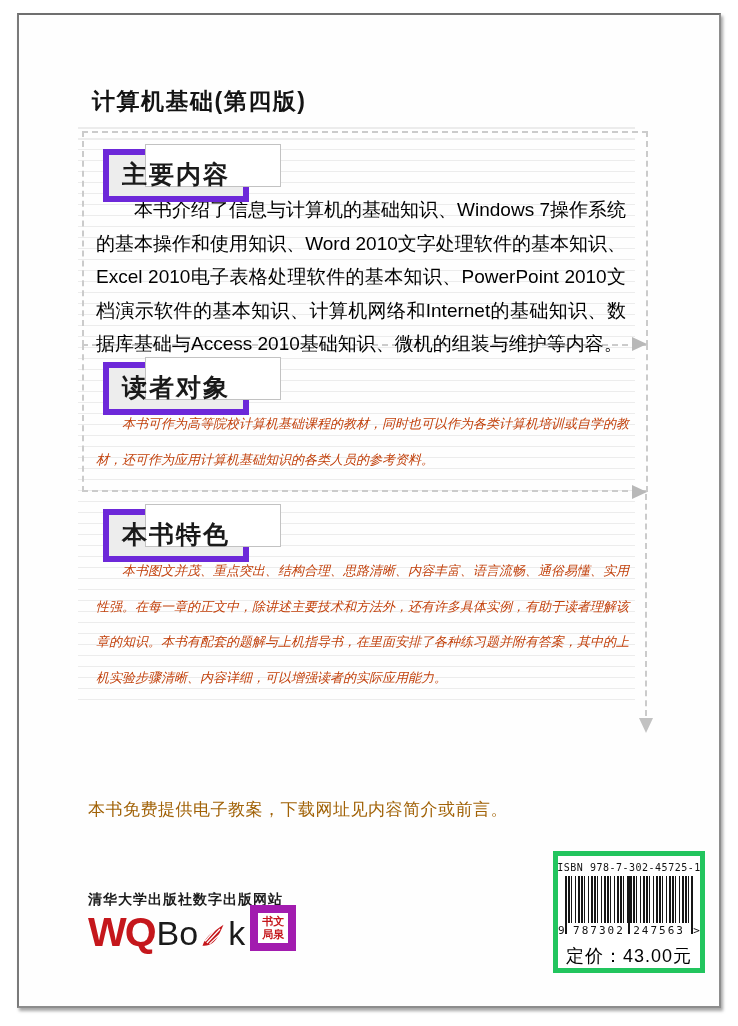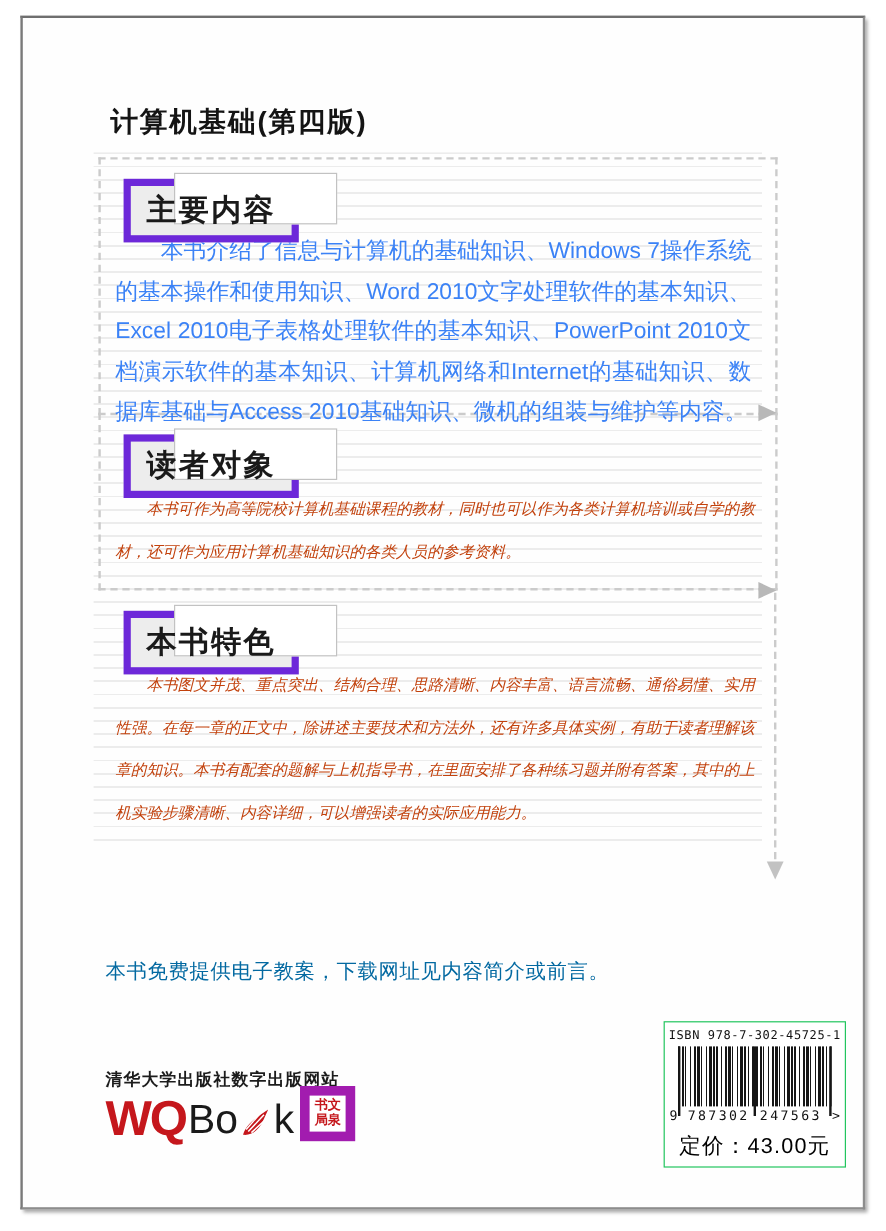--- a/index.html
+++ b/index.html
@@ -39,47 +39,47 @@
   }
   .sec-head::before{
     content:"";position:absolute;left:36px;top:-11px;width:100%;height:100%;
     background:#ffffff;border:1px solid #c2c2c2;z-index:-1;
   }
   .h1{left:103px;top:149px;}
   .h2{left:103px;top:362px;}
   .h3{left:103px;top:509px;}
   .para{position:absolute;z-index:2;text-indent:2em;text-align:justify;}
   .para-sans{
-    left:96px;top:193px;width:530px;font-size:19px;line-height:33.5px;color:#3b82f6;
+    left:96px;top:193px;width:530px;font-size:19px;line-height:33.5px;color:#000000;
     font-family:"Liberation Sans",sans-serif;
   }
   .para-kai{
     width:533px;font-size:13px;line-height:35.5px;color:#c2410c;
     font-family:"Liberation Serif",serif;font-style:italic;
   }
   .p2{left:96px;top:406px;}
   .p3{left:96px;top:553px;}
-  .free-note{position:absolute;left:88px;top:798px;font-size:17px;color:#0369a1;z-index:2;letter-spacing:.5px;}
+  .free-note{position:absolute;left:88px;top:798px;font-size:17px;color:#a16207;z-index:2;letter-spacing:.5px;}
   .pub{position:absolute;left:88px;top:891px;z-index:2;}
   .pub-site{font-size:14px;font-weight:bold;color:#1c1c1c;letter-spacing:1px;}
   .logo-row{display:flex;align-items:flex-end;margin-top:2px;height:40px;}
   .logo-wq{font-family:Liberation Sans, sans-serif;font-weight:bold;font-size:41px;line-height:38px;color:#c5171c;letter-spacing:-2px;}
   .logo-bo{font-family:"Liberation Sans",sans-serif;font-size:34px;line-height:36px;color:#1a1a1a;margin-left:2px;}
   .logo-hand{width:28px;height:30px;margin:0 1px;}
   .logo-k{font-family:"Liberation Sans",sans-serif;font-size:34px;line-height:36px;color:#1a1a1a;}
   .seal{
     margin-left:5px;width:30px;height:30px;border:8px solid #a21caf;color:#c5171c;
     font-size:11px;font-weight:bold;line-height:13px;text-align:center;
     display:flex;flex-direction:column;justify-content:center;background:#fff;
   }
   .pub-url{margin-top:3px;margin-left:16px;font-family:"Liberation Serif",serif;
     font-size:15px;letter-spacing:1.5px;color:#222;}
   .barcode-box{
     position:absolute;left:553px;top:851px;width:152px;height:122px;z-index:2;
-    background:#ffffff;border:1px solid #22c55e;
+    background:#ffffff;border:5px solid #22c55e;
     display:flex;flex-direction:column;align-items:center;padding-top:6px;box-sizing:border-box;
   }
   .isbn{font-family:"DejaVu Sans Mono",monospace;font-size:10px;color:#111;letter-spacing:.5px;white-space:nowrap;}
   .bars{
     position:relative;width:128px;height:50px;margin-top:3px;
     background:repeating-linear-gradient(90deg,#161616 0 2px,#fff 2px 3px,#161616 3px 5px,#fff 5px 6px,#161616 6px 7px,#fff 7px 10px,#161616 10px 11px,#fff 11px 13px);
   }
   .guard{position:absolute;top:0;width:2px;height:58px;background:#161616;}
   .g1{left:0;} .g2{left:63px;} .g3{right:0;}
   .bar-digits{

